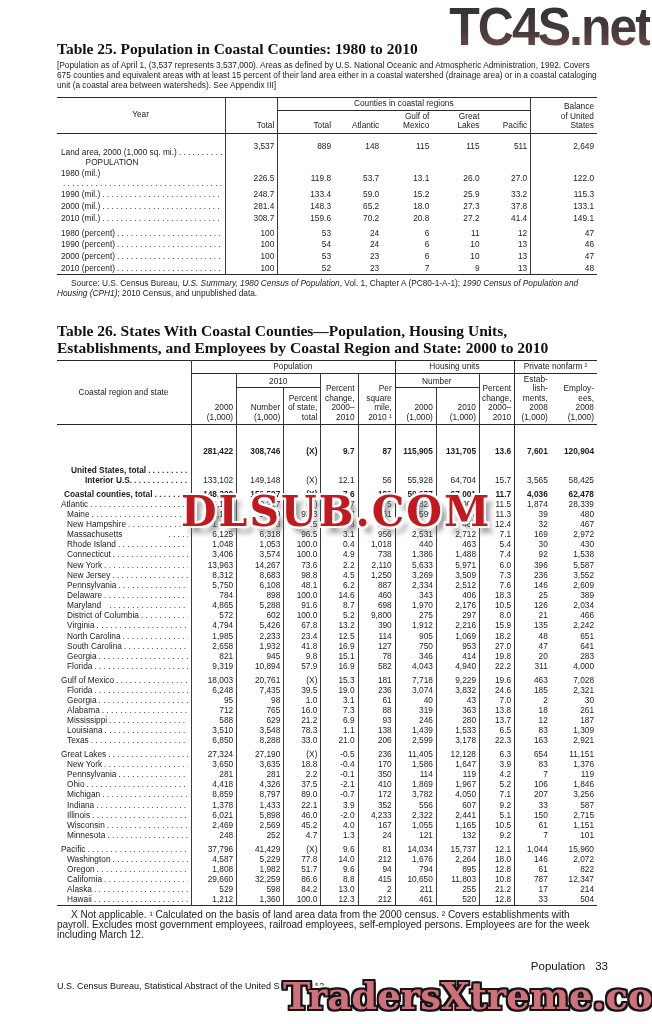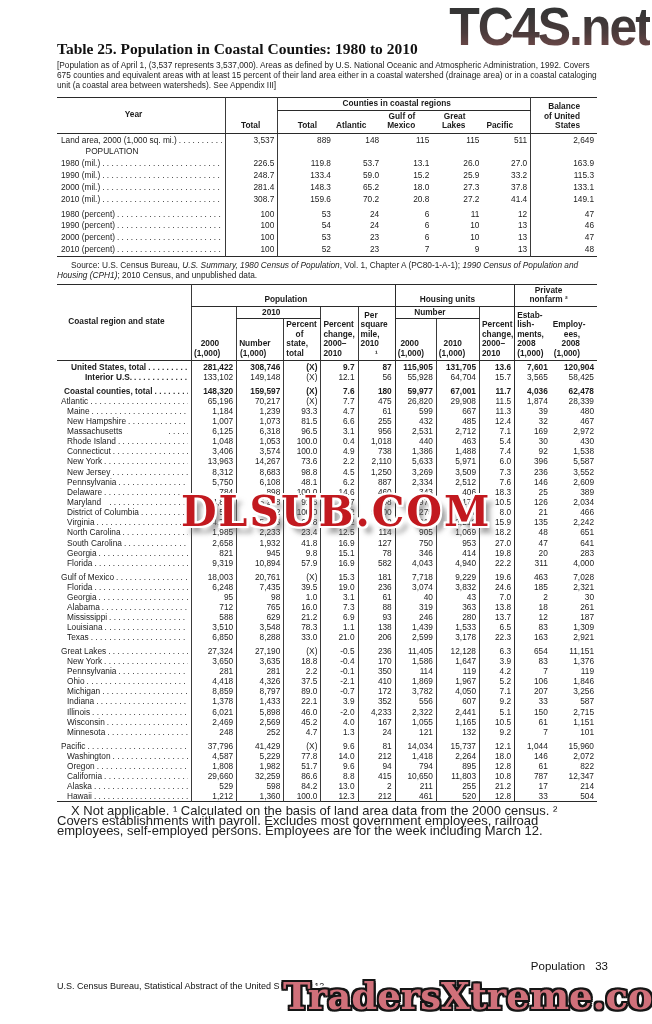--- a/index.html
+++ b/index.html
@@ -13,28 +13,28 @@
     line-height:17px;white-space:pre-line;margin:0;color:#111;
   }
   #t25-title{margin-top:40px;}
   #t26-title{margin-top:24px;}
   .headnote{font-size:8.3px;line-height:10px;margin-top:3px;color:#222;}
   .src,.footnote{font-size:8.3px;line-height:10px;margin-top:3px;color:#222;text-indent:14px;}
   .src .i{font-style:italic;}
   .src-wrap,.footnote{text-indent:0;}
   .src-wrap p,.footnote p{margin:0;text-indent:14px;}
   .footnote-block{margin-top:4px;}
-  .fn-body{font-size:13px;line-height:10px;color:#222;text-indent:14px;margin:0;}
+  .fn-body{font-size:10px;line-height:10px;color:#222;text-indent:14px;margin:0;}
 
   table{border-collapse:collapse;table-layout:fixed;width:540px;
         font-size:8.3px;line-height:9.5px;color:#1b1b1b;}
   #table25{margin-top:7px;border-top:1.5px solid #2a2a2a;border-bottom:1.5px solid #2a2a2a;}
   #table26{margin-top:4px;border-top:1.5px solid #2a2a2a;border-bottom:1.5px solid #2a2a2a;}
-  th{font-weight:bold;vertical-align:bottom;text-align:right;
-     white-space:pre-line;padding:1px 17px 2px 2px;}
+  th{font-weight:normal;vertical-align:bottom;text-align:right;
+     white-space:pre-line;padding:1px 3px 2px 2px;}
   th.center{text-align:center;}
   th.vmid{vertical-align:middle;white-space:normal;}
   th.spanner{text-align:center;border-bottom:1px solid #2a2a2a;padding-bottom:1px;}
   .hb{border-bottom:1.5px solid #2a2a2a;}
   td{padding:0 3px 0 2px;white-space:nowrap;overflow:hidden;}
   td.num{text-align:right;}
   .bl{border-left:1px solid #3a3a3a;}
   .blh{border-left:1.5px solid #2a2a2a;}
   #table25 tbody tr{height:12.2px;}
   #table26 tbody tr{height:10.15px;}
@@ -111,21 +111,21 @@
           <th class="hb">Gulf of
 Mexico</th>
           <th class="hb">Great
 Lakes</th>
           <th class="hb">Pacific</th>
         </tr>
       </thead>
       <tbody>
         <tr class="first ">
           <td class="stub">
-            <div class="in" style="padding-left: 2px;">
+            <div class="in" style="padding-left: 2px; margin-top: 12px;">
               <span class="lbl">Land area, 2000 (1,000 sq. mi.)</span>
               <span class="dots"> .  .  .  .  .  .  .  .  .  .  .  .  .  .  .  .  .  .  .  .  .  .  .  .  .  .  .  .  .  .  .  .  .  .  .  .  .  .  .  .  .  .  .  .  .  .  .  .  .  .  .  .  .  .  .  .  .  .  .  .  .  .  .  .  .  .  .  .  .  . </span>
             </div>
           </td>
           <td class="num bl">3,537</td>
           <td class="num bl">889</td>
           <td class="num">148</td>
           <td class="num">115</td>
           <td class="num">115</td>
           <td class="num">511</td>
@@ -136,32 +136,32 @@
           <td class="bl"></td>
           <td class="bl"></td>
           <td></td>
           <td></td>
           <td></td>
           <td></td>
           <td class="bl"></td>
         </tr>
         <tr>
           <td class="stub">
-            <div class="in" style="padding-left: 2px;">
+            <div class="in" style="padding-left: 2px; flex-direction: column;">
               <span class="lbl">1980 (mil.)</span>
               <span class="dots"> .  .  .  .  .  .  .  .  .  .  .  .  .  .  .  .  .  .  .  .  .  .  .  .  .  .  .  .  .  .  .  .  .  .  .  .  .  .  .  .  .  .  .  .  .  .  .  .  .  .  .  .  .  .  .  .  .  .  .  .  .  .  .  .  .  .  .  .  .  . </span>
             </div>
           </td>
           <td class="num bl">226.5</td>
           <td class="num bl">119.8</td>
           <td class="num">53.7</td>
           <td class="num">13.1</td>
           <td class="num">26.0</td>
           <td class="num">27.0</td>
-          <td class="num bl">163.9</td>
+          <td class="num bl">122.0</td>
         </tr>
         <tr>
           <td class="stub">
             <div class="in" style="padding-left: 2px;">
               <span class="lbl">1990 (mil.)</span>
               <span class="dots"> .  .  .  .  .  .  .  .  .  .  .  .  .  .  .  .  .  .  .  .  .  .  .  .  .  .  .  .  .  .  .  .  .  .  .  .  .  .  .  .  .  .  .  .  .  .  .  .  .  .  .  .  .  .  .  .  .  .  .  .  .  .  .  .  .  .  .  .  .  . </span>
             </div>
           </td>
           <td class="num bl">248.7</td>
           <td class="num bl">133.4</td>
@@ -260,20 +260,22 @@
           <td class="num">9</td>
           <td class="num">13</td>
           <td class="num bl">48</td>
         </tr>
       </tbody>
     </table>
   <div class="src src-wrap" id="t25-source">
       <p><span>Source: U.S. Census Bureau, </span><span class="i">U.S. Summary, 1980 Census of Population</span><span>, Vol. 1, Chapter A (PC80-1-A-1); </span><span class="i">1990 Census of Population and Housing (CPH1)</span><span>; 2010 Census, and unpublished data.</span></p>
     </div>
 
+  <h2 class="tbl-title" id="t26-title">Table 26. States With Coastal Counties—Population, Housing Units,
+Establishments, and Employees by Coastal Region and State: 2000 to 2010</h2>
   <table id="table26">
       <colgroup>
         <col style="width: 134px;">
         <col style="width: 45px;">
         <col style="width: 47px;">
         <col style="width: 37px;">
         <col style="width: 37px;">
         <col style="width: 37px;">
         <col style="width: 41px;">
         <col style="width: 43px;">
@@ -323,21 +325,21 @@
 total</th>
           <th class="blh hb">2000
 (1,000)</th>
           <th class="bl hb">2010
 (1,000)</th>
         </tr>
       </thead>
       <tbody>
         <tr class="first bold">
           <td class="stub">
-            <div class="in" style="padding-left: 12px;">
+            <div class="in" style="padding-left: 12px; margin-top: 39px;">
               <span class="lbl">United States, total</span>
               <span class="dots"> .  .  .  .  .  .  .  .  .  .  .  .  .  .  .  .  .  .  .  .  .  .  .  .  .  .  .  .  .  .  .  .  .  .  .  .  .  .  .  .  .  .  .  .  .  .  .  .  .  .  .  .  .  .  .  .  .  .  .  .  .  .  .  .  .  .  .  .  .  . </span>
             </div>
           </td>
           <td class="num bl">281,422</td>
           <td class="num bl">308,746</td>
           <td class="num bl">(X)</td>
           <td class="num bl">9.7</td>
           <td class="num bl">87</td>
           <td class="num blh">115,905</td>
@@ -999,21 +1001,21 @@
             <div class="in" style="padding-left: 8px;">
               <span class="lbl">Washington</span>
               <span class="dots"> .  .  .  .  .  .  .  .  .  .  .  .  .  .  .  .  .  .  .  .  .  .  .  .  .  .  .  .  .  .  .  .  .  .  .  .  .  .  .  .  .  .  .  .  .  .  .  .  .  .  .  .  .  .  .  .  .  .  .  .  .  .  .  .  .  .  .  .  .  . </span>
             </div>
           </td>
           <td class="num bl">4,587</td>
           <td class="num bl">5,229</td>
           <td class="num bl">77.8</td>
           <td class="num bl">14.0</td>
           <td class="num bl">212</td>
-          <td class="num blh">1,418</td>
+          <td class="num blh">1,676</td>
           <td class="num bl">2,264</td>
           <td class="num bl">18.0</td>
           <td class="num blh">146</td>
           <td class="num">2,072</td>
         </tr>
         <tr>
           <td class="stub">
             <div class="in" style="padding-left: 8px;">
               <span class="lbl">Oregon</span>
               <span class="dots"> .  .  .  .  .  .  .  .  .  .  .  .  .  .  .  .  .  .  .  .  .  .  .  .  .  .  .  .  .  .  .  .  .  .  .  .  .  .  .  .  .  .  .  .  .  .  .  .  .  .  .  .  .  .  .  .  .  .  .  .  .  .  .  .  .  .  .  .  .  . </span>

